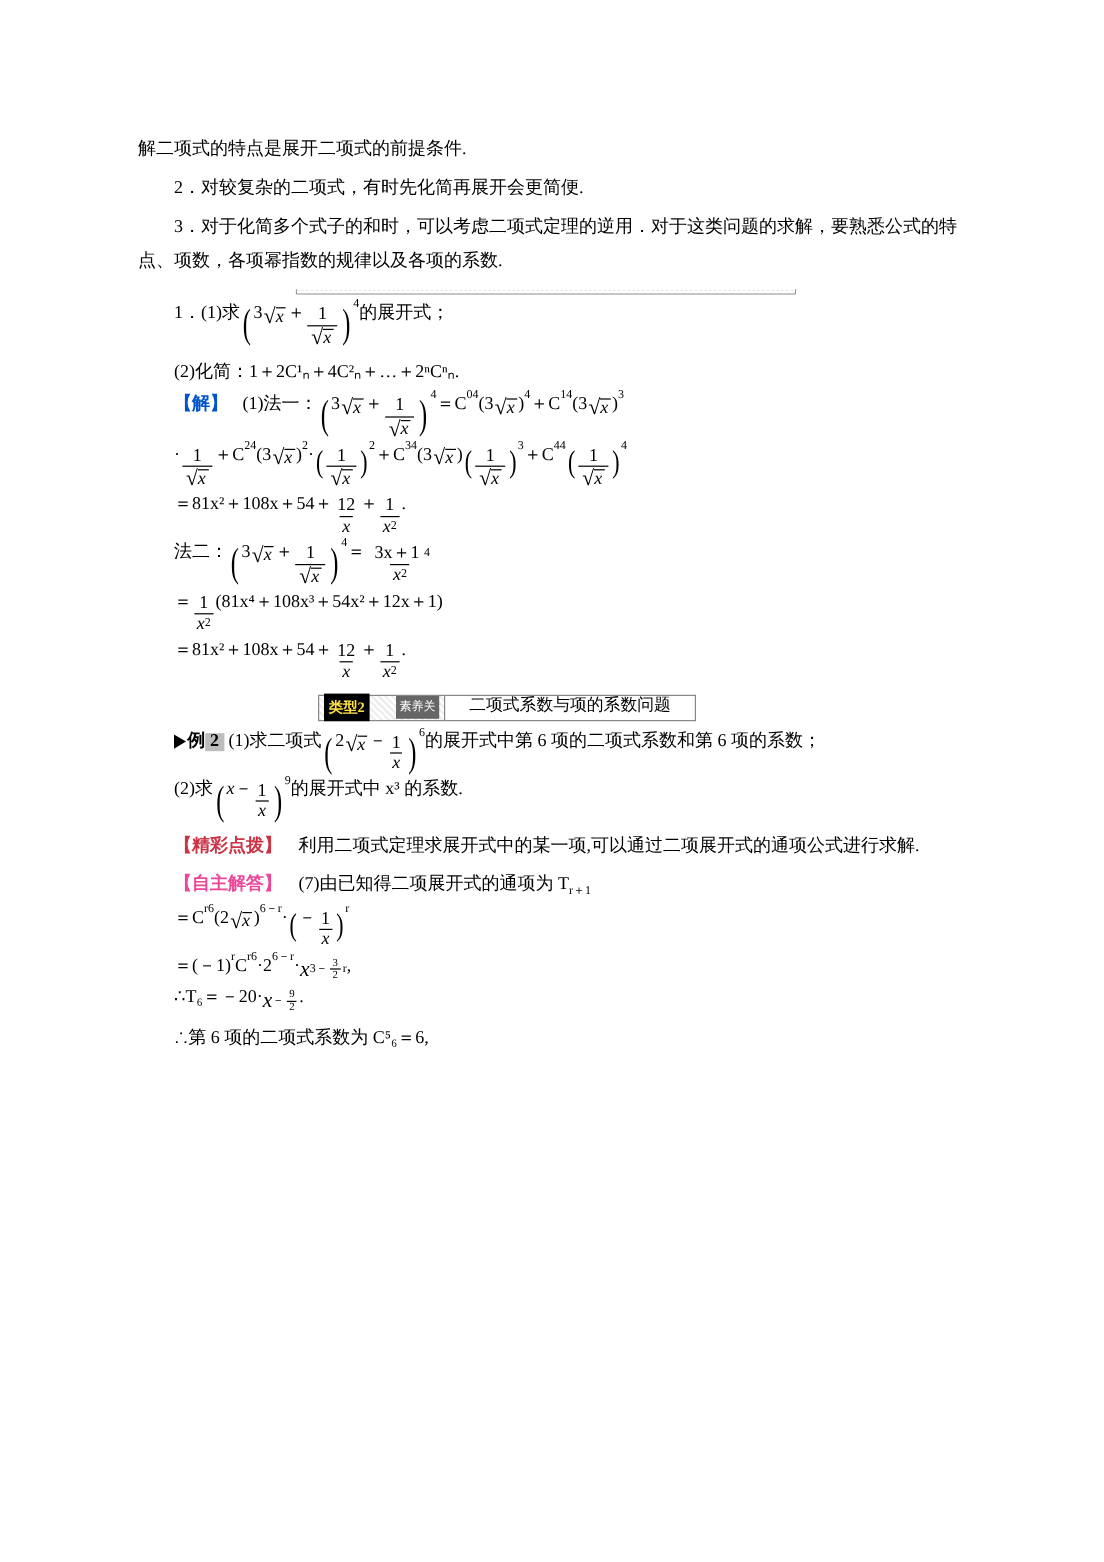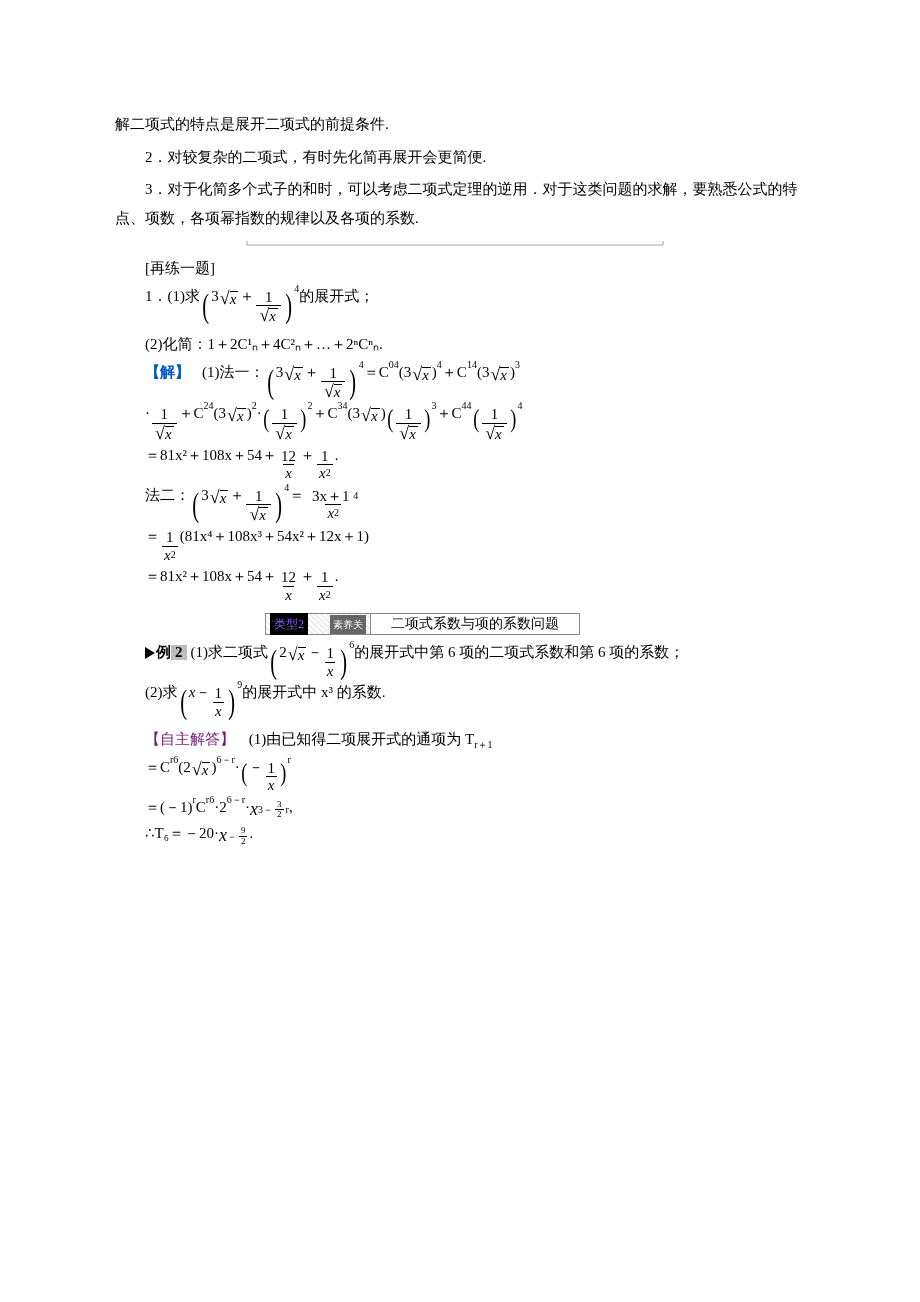--- a/index.html
+++ b/index.html
@@ -26,21 +26,21 @@
   }
   .hr-line {
     margin: 8px 0 8px 130px;
     width: 420px;
     height: 6px;
     position: relative;
   }
   .hr-line svg { display:block; width:100%; height:6px; }
   .label-solution { color: #0055cc; font-weight: bold; }
   .label-tip { color: #cc3344; font-weight: bold; }
-  .label-answer { color: #701a75; font-weight: normal; }
+  .label-answer { color: #ec4899; font-weight: bold; }
   .math-block {
     display:flex;
     align-items:flex-start;
     flex-wrap:wrap;
     margin: 6px 0 6px 2em;
     line-height: 1.0;
   }
   .frac {
     display:inline-flex;
     flex-direction:column;
@@ -89,21 +89,21 @@
     height: 22px;
     font-size:12px;
   }
   .topic-left {
     display:flex; align-items:center;
     border:1px solid #888;
     background: repeating-linear-gradient(45deg,#eee,#eee 2px,#fff 2px,#fff 4px);
     padding:0 4px;
     color:#333;
   }
-  .topic-left .blackbox { background:#000; color:#8b5cf6; padding:0 4px; margin-right:2px; font-weight:normal; }
+  .topic-left .blackbox { background:#000; color:#fde047; padding:0 4px; margin-right:2px; font-weight:bold; }
   .topic-left .suyang { background:#666; color:#fff; padding:0 3px; font-size:10px; margin-left:20px; }
   .topic-right {
     border:1px solid #888;
     border-left:none;
     padding:0 20px;
     display:flex;
     align-items:center;
     font-size:14px;
     font-family:"SimSun",serif;
   }
@@ -141,21 +141,20 @@
   <p class="para">2．对较复杂的二项式，有时先化简再展开会更简便.</p>
   <p class="para">3．对于化简多个式子的和时，可以考虑二项式定理的逆用．对于这类问题的求解，要熟悉公式的特点、项数，各项幂指数的规律以及各项的系数.</p>
 
   <div class="hr-line">
     <svg viewBox="0 0 420 6" preserveAspectRatio="none">
       <path d="M2 1 L2 5 L418 5 L418 1" stroke="#888" stroke-width="0.8" fill="none"></path>
       <path d="M2 2 L418 2" stroke="#ccc" stroke-width="0.5" stroke-dasharray="2 2" fill="none"></path>
     </svg>
   </div>
 
-  <p class="para">[再练一题]</p>
 
   <div class="math-block">
     <span class="t">1．(1)求</span>
     <span class="lparen">(</span>
     <span class="t">3</span>
     <span class="sqrt">
         <span class="surd">√</span>
         <span class="rad it">x</span>
       </span>
     <span class="t">＋</span>
@@ -419,24 +418,28 @@
     <span class="t">－</span>
     <span class="frac">
         <span class="num t">1</span>
         <span class="den it">x</span>
       </span>
     <span class="rparen">)</span>
       <span class="sup t">9</span>
     <span class="t">的展开式中 x³ 的系数.</span>
   </div>
 
+  <p class="para">
+    <span class="label-tip">【精彩点拨】</span>
+    <span style="margin-left:10px">利用二项式定理求展开式中的某一项,可以通过二项展开式的通项公式进行求解.</span>
+  </p>
 
   <p class="para">
     <span class="label-answer">【自主解答】</span>
-    <span style="margin-left:10px" class="t">(1)由已知得二项展开式的通项为 T</span><span class="sub t">r＋1</span>
+    <span style="margin-left:10px" class="t">(7)由已知得二项展开式的通项为 T</span><span class="sub t">r＋1</span>
   </p>
 
   <div class="math-block">
     <span class="t">＝</span>
     <span class="t">C</span>
       <span class="sup t">r</span>
       <span class="sub t">6</span>
     <span class="t">(</span>
       <span class="t">2</span>
       <span class="sqrt">
@@ -490,14 +493,15 @@
         <span class="t">－</span>
         <span class="frac" style="font-size:9px">
             <span class="num t">9</span>
             <span class="den t">2</span>
           </span>
       </span>
     </span>
     <span class="t">.</span>
   </div>
 
+  <p class="para">∴第 6 项的二项式系数为 C⁵₆＝6,</p>
 
 </div>
 
 </body></html>

